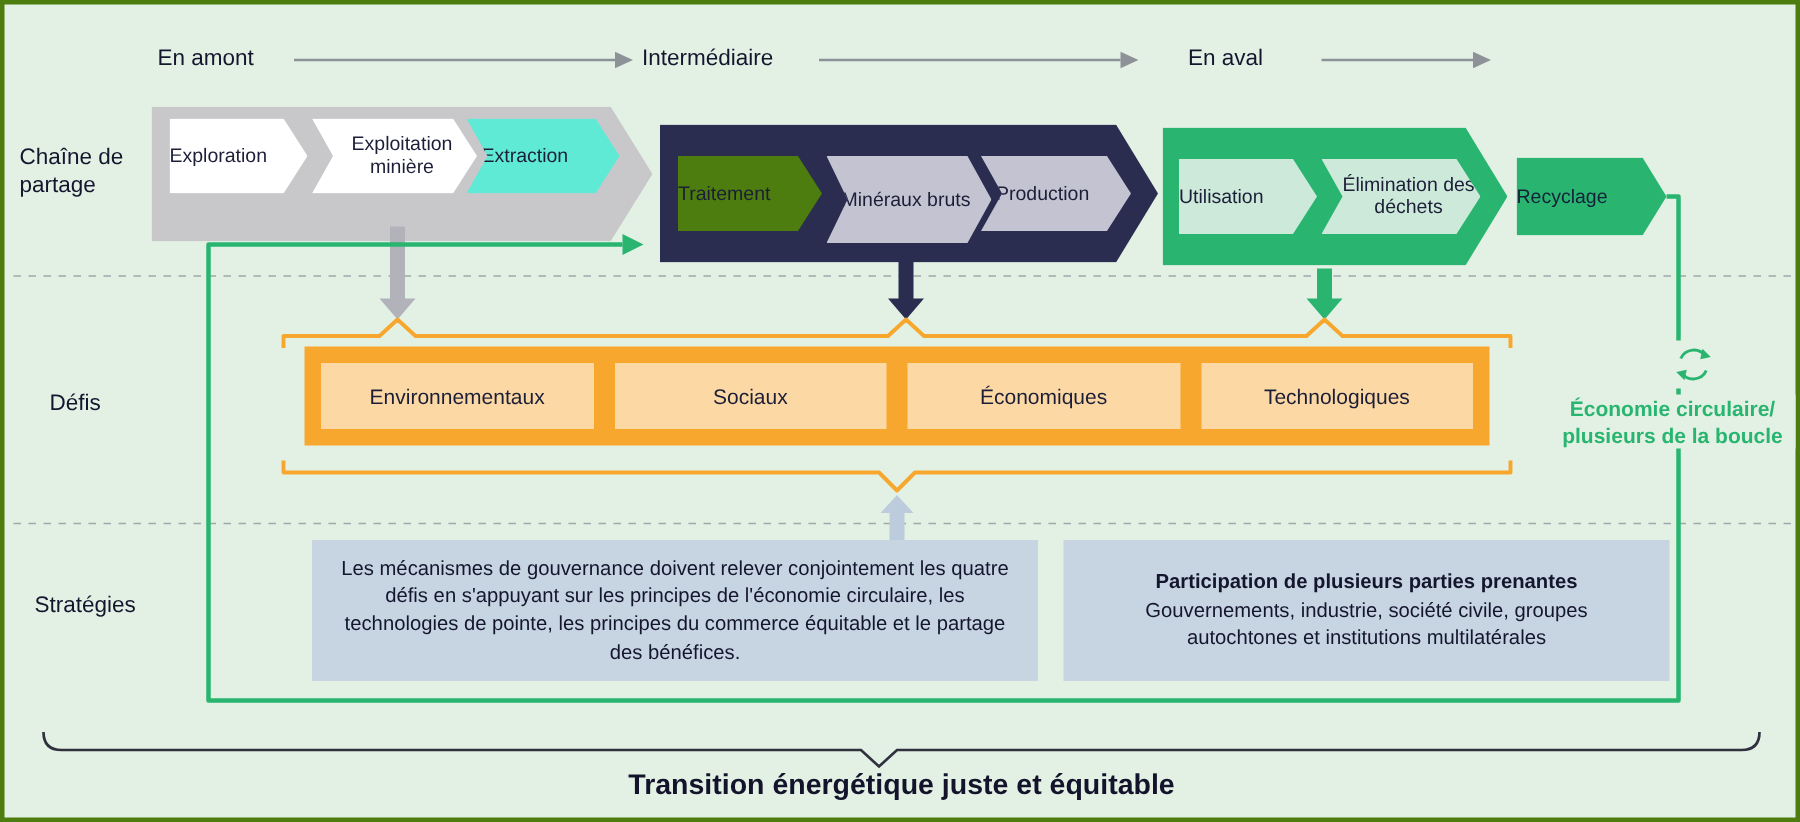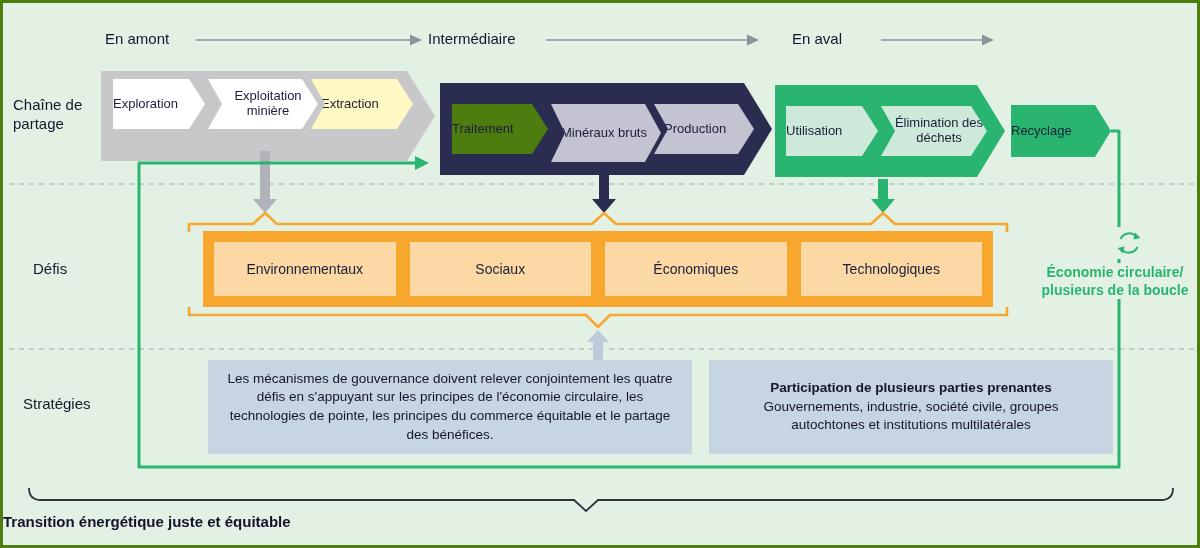--- a/index.html
+++ b/index.html
@@ -15,43 +15,43 @@
     position:absolute; display:flex; align-items:center; justify-content:flex-start;
     text-align:center; font-size:13px; line-height:1.15; color:#1c1e38;
   }
   .tipR  { clip-path: polygon(0 0, calc(100% - 16px) 0, 100% 50%, calc(100% - 16px) 100%, 0 100%); }
   .tipRn { clip-path: polygon(0 0, calc(100% - 16px) 0, 100% 50%, calc(100% - 16px) 100%, 0 100%, 14px 50%); padding-left:10px; }
   .container-arrow {
     position:absolute;
     clip-path: polygon(0 0, calc(100% - 28px) 0, 100% 50%, calc(100% - 28px) 100%, 0 100%);
   }
   .orange-box {
-    position:absolute; left:200px; top:228px; width:790px; height:76px;
+    position:absolute; left:200px; top:228px; width:790px; height:66px;
     background:#f7a72e; display:flex; gap:14px; padding:11px; box-sizing:border-box;
   }
   .challenge-cell {
     flex:1; background:#fcd9a4; display:flex; align-items:center; justify-content:center;
     font-size:14px; color:#1c1e38; text-align:center;
   }
   .strategy-box {
     position:absolute; background:#c7d4e2; box-sizing:border-box;
     display:flex; flex-direction:column; align-items:center; justify-content:center;
     text-align:center; font-size:13.5px; line-height:1.38; color:#14162e;
   }
   .overlay { position:absolute; left:0; top:0; pointer-events:none; }
   .dash { stroke:#9fa8ab; stroke-width:1; stroke-dasharray:5 5; }
   .obr { fill:none; stroke:#f7a72e; stroke-width:2.6; stroke-linejoin:round; }
   .green-note {
     position:absolute; left:1028px; top:260px; width:168px; background:#e3f1e4;
     color:#29b570; font-weight:bold; font-size:14px; text-align:center; line-height:1.3;
   }
   .icon-wrap { position:absolute; left:1110px; top:224px; width:32px; height:32px; background:#e3f1e4; }
   .footer-text {
-    position:absolute; left:0; top:510px; width:1196px; 
-    font-size:15px; font-weight:bold; color:#13132b;
+    position:absolute; left:0; top:510px; width:1196px; text-align:center;
+    font-size:19px; font-weight:bold; color:#13132b;
   }
 </style>
 </head>
 <body>
 
 <div class="canvas">
 
   <div class="abs stage-label" style="left:102px; top:27px;">En amont</div>
   <div class="abs stage-label" style="left:425px; top:27px;">Intermédiaire</div>
   <div class="abs stage-label" style="left:789px; top:27px;">En aval</div>
@@ -60,21 +60,21 @@
   <div class="abs row-label" style="left:30px; top:257px;">Défis</div>
   <div class="abs row-label" style="left:20px; top:392px;">Stratégies</div>
 
   <div class="container-arrow" style="left:98px; top:68px; width:334px; height:90px; background:#c8c8ca;"></div>
   <div class="chev tipR" style="left:110px; top:76px; width:92px;  height:50px; background:#ffffff;">
       <span>Exploration</span>
     </div>
   <div class="chev tipRn" style="left:205px; top:76px; width:100px; height:50px; background:#ffffff;">
       <span>Exploitation minière</span>
     </div>
-  <div class="chev tipRn" style="left:308px; top:76px; width:92px;  height:50px; background:#fef9c3;">
+  <div class="chev tipRn" style="left:308px; top:76px; width:92px;  height:50px; background:#5eead4;">
       <span>Extraction</span>
     </div>
 
   <div class="container-arrow" style="left:437px; top:80px; width:332px; height:92px; background:#2a2c50;"></div>
   <div class="chev tipR" style="left:449px; top:101px; width:96px;  height:50px; background:#4d7c0f;">
       <span>Traitement</span>
     </div>
   <div class="chev tipRn" style="left:548px; top:101px; width:100px; height:58px; background:#c3c3d1;">
       <span>Minéraux bruts</span>
     </div>

